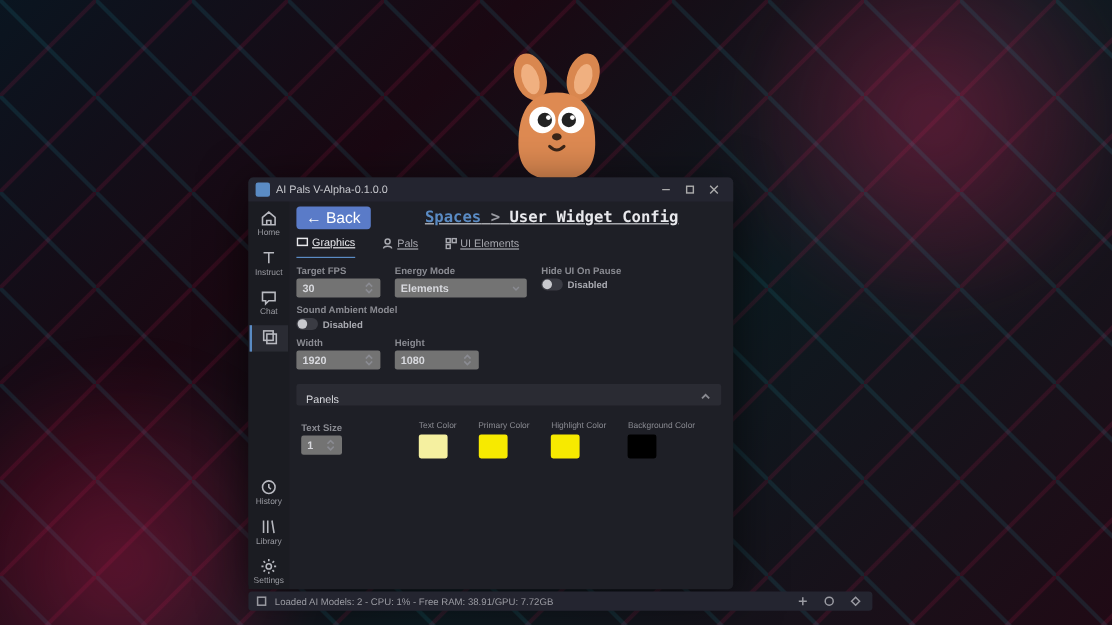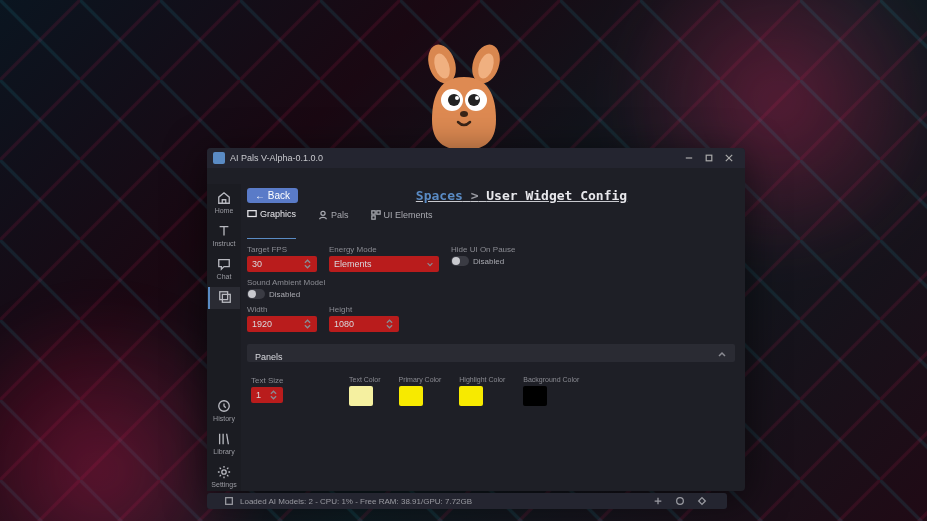--- a/index.html
+++ b/index.html
@@ -23,24 +23,24 @@
     linear-gradient(45deg, transparent 48%, rgba(40,180,200,0.12) 49%, rgba(40,180,200,0.12) 51%, transparent 52%),
     linear-gradient(-45deg, transparent 48%, rgba(228,30,92,0.12) 49%, rgba(228,30,92,0.12) 51%, transparent 52%);
   background-size: 80px 80px;
 }
 
 
 .mascot { position: absolute; top: 42px; left: 50%; transform: translateX(-50%);
   width: 100px; height: 110px; z-index: 5; }
 
 
-.window { position: absolute; top: 148px; left: 207px; width: 538px; height: 343px;
+.window { position: absolute; top: 148px; left: 207px; width: 404px; height: 343px;
   background: #1e1f26; border-radius: 4px; z-index: 10;
   display: flex; flex-direction: column; color: #c8c9ce; font-size: 10px;
-  box-shadow: 0 8px 40px rgba(0,0,0,0.6); gap: 16px; }
+  box-shadow: 0 8px 40px rgba(0,0,0,0.6); }
 
 .titlebar { height: 20px; display: flex; align-items: center; padding: 0 6px;
   background: #242530; border-radius: 4px 4px 0 0; font-size: 9px; }
 .titlebar .title-icon { width: 12px; height: 12px; background: #5a8bc4; border-radius: 2px; margin-right: 5px; }
 .titlebar .spacer { flex: 1; }
 .wc { width: 20px; height: 16px; display: flex; align-items: center; justify-content: center; cursor: pointer; }
 .wc svg { width: 8px; height: 8px; stroke: #aaa; stroke-width: 1.5; fill: none; }
 
 .body { flex: 1; display: flex; overflow: hidden; }
 
@@ -49,38 +49,38 @@
 .sb-item { width: 32px; display: flex; flex-direction: column; align-items: center;
   gap: 2px; padding: 3px 0; cursor: pointer; font-size: 7px; color: #9a9ba2; }
 .sb-item.active { background: #2a2b33; border-left: 2px solid #5a8bc4; }
 .sb-icon { width: 14px; height: 14px; display: flex; align-items: center; justify-content: center; }
 .sb-icon svg { width: 14px; height: 14px; stroke: #b8b9c0; stroke-width: 1.5; fill: none; }
 .sb-spacer { flex: 1; }
 
 .main { flex: 1; display: flex; flex-direction: column; padding: 4px 10px 6px 6px; overflow: hidden; }
 .header-row { display: flex; align-items: center; gap: 10px; margin-bottom: 6px; }
 .back-btn { background: #5a7bc8; color: #fff; border: none; border-radius: 3px;
-  padding: 2px 8px; font-size: 10px; cursor: pointer; }
+  padding: 2px 8px; font-size: 13px; cursor: pointer; }
 .crumb { flex: 1; text-align: center; font-family: ui-monospace, Consolas, monospace;
   font-weight: 600; font-size: 13px; text-decoration: underline; }
 .crumb .link { color: #5a8bc4; }
 .crumb .sep { color: #9a9ba2; }
 .crumb .cur { color: #e8e8ec; }
 
 .tabs { display: flex; gap: 22px; margin-bottom: 6px; font-size: 9px; }
-.tab { display: flex; align-items: center; gap: 3px; cursor: pointer; color: #a8a9b0; padding-bottom: 19px; }
+.tab { display: flex; align-items: center; gap: 3px; cursor: pointer; color: #a8a9b0; padding-bottom: 7px; text-decoration: underline; }
 .tab.active { color: #e8e8ec; border-bottom: 1px solid #5a8bc4; }
 .tab-icon { width: 10px; height: 10px; }
 .tab-icon svg { width: 10px; height: 10px; stroke: currentColor; stroke-width: 1.5; fill: none; }
 
 .form { display: flex; flex-direction: column; gap: 6px; }
 .row { display: flex; gap: 12px; flex-wrap: wrap; }
-.field { display: flex; flex-direction: column; gap: 2px; }
+.field { display: flex; flex-direction: column; gap: 2px; font-weight: bold; }
 .field-label { font-size: 8px; color: #8a8b92; }
-.select, .spinner { background: #b91c1c; border: none; border-radius: 2px;
+.select, .spinner { background: #737373; border: none; border-radius: 2px;
   height: 16px; display: flex; align-items: center; padding: 0 5px; font-size: 9px;
   color: #d8d9de; cursor: pointer; position: relative; }
 .select .caret, .spinner .caret { margin-left: auto; width: 8px; height: 8px; }
 .select .caret svg, .spinner .caret svg { width: 8px; height: 8px; stroke: #8a8b92; stroke-width: 1.5; fill: none; }
 .spinner .updown { margin-left: auto; display: flex; flex-direction: column; width: 8px; }
 .spinner .updown svg { width: 7px; height: 5px; stroke: #8a8b92; stroke-width: 1.5; fill: none; }
 .toggle { display: flex; align-items: center; gap: 4px; }
 .toggle-sw { width: 18px; height: 10px; background: #3a3b43; border-radius: 5px; position: relative; cursor: pointer; }
 .toggle-sw::after { content: ""; position: absolute; width: 8px; height: 8px; background: #c8c9ce;
   border-radius: 50%; top: 1px; left: 1px; }
@@ -88,21 +88,21 @@
 
 .acc-header { background: #2a2b33; height: 18px; display: flex; align-items: flex-end;
   padding: 0 8px; font-size: 9px; color: #d8d9de; margin-top: 6px; cursor: pointer; border-radius: 2px; }
 .acc-header .caret { margin-left: auto; }
 .acc-body { padding: 8px 4px 0 4px; display: flex; gap: 18px; }
 .swatch-col { display: flex; flex-direction: column; gap: 3px; }
 .swatch-lbl { font-size: 7px; color: #8a8b92; }
 .swatch { width: 24px; height: 20px; border-radius: 2px; cursor: pointer; }
 
 .statusbar { position: absolute; left: 207px; bottom: 12px; width: 520px; height: 16px;
-  background: #242530; display: flex; align-items: center; padding: 0 17px; gap: 6px;
+  background: #242530; display: flex; align-items: center; padding: 0 6px; gap: 6px;
   font-size: 8px; color: #9a9ba2; z-index: 10; border-radius: 3px; }
 .status-icon { width: 10px; height: 10px; }
 .status-icon svg { width: 10px; height: 10px; stroke: #9a9ba2; stroke-width: 1.5; fill: none; }
 .statusbar .spacer { flex: 1; }
 .status-btn { width: 16px; height: 12px; display: flex; align-items: center; justify-content: center; cursor: pointer; }
 </style>
 </head>
 <body>
 
 <div class="bg-deco">

